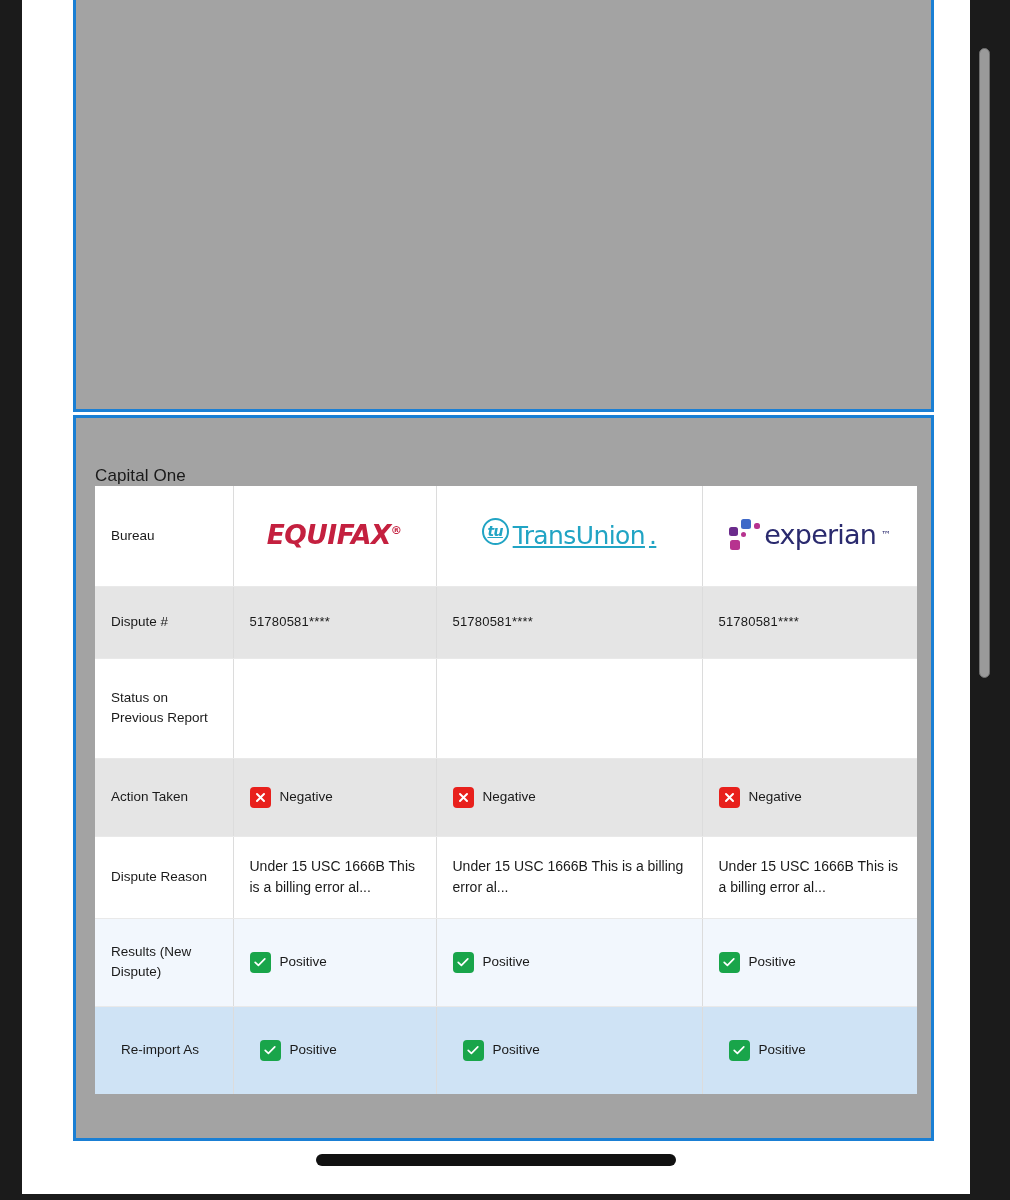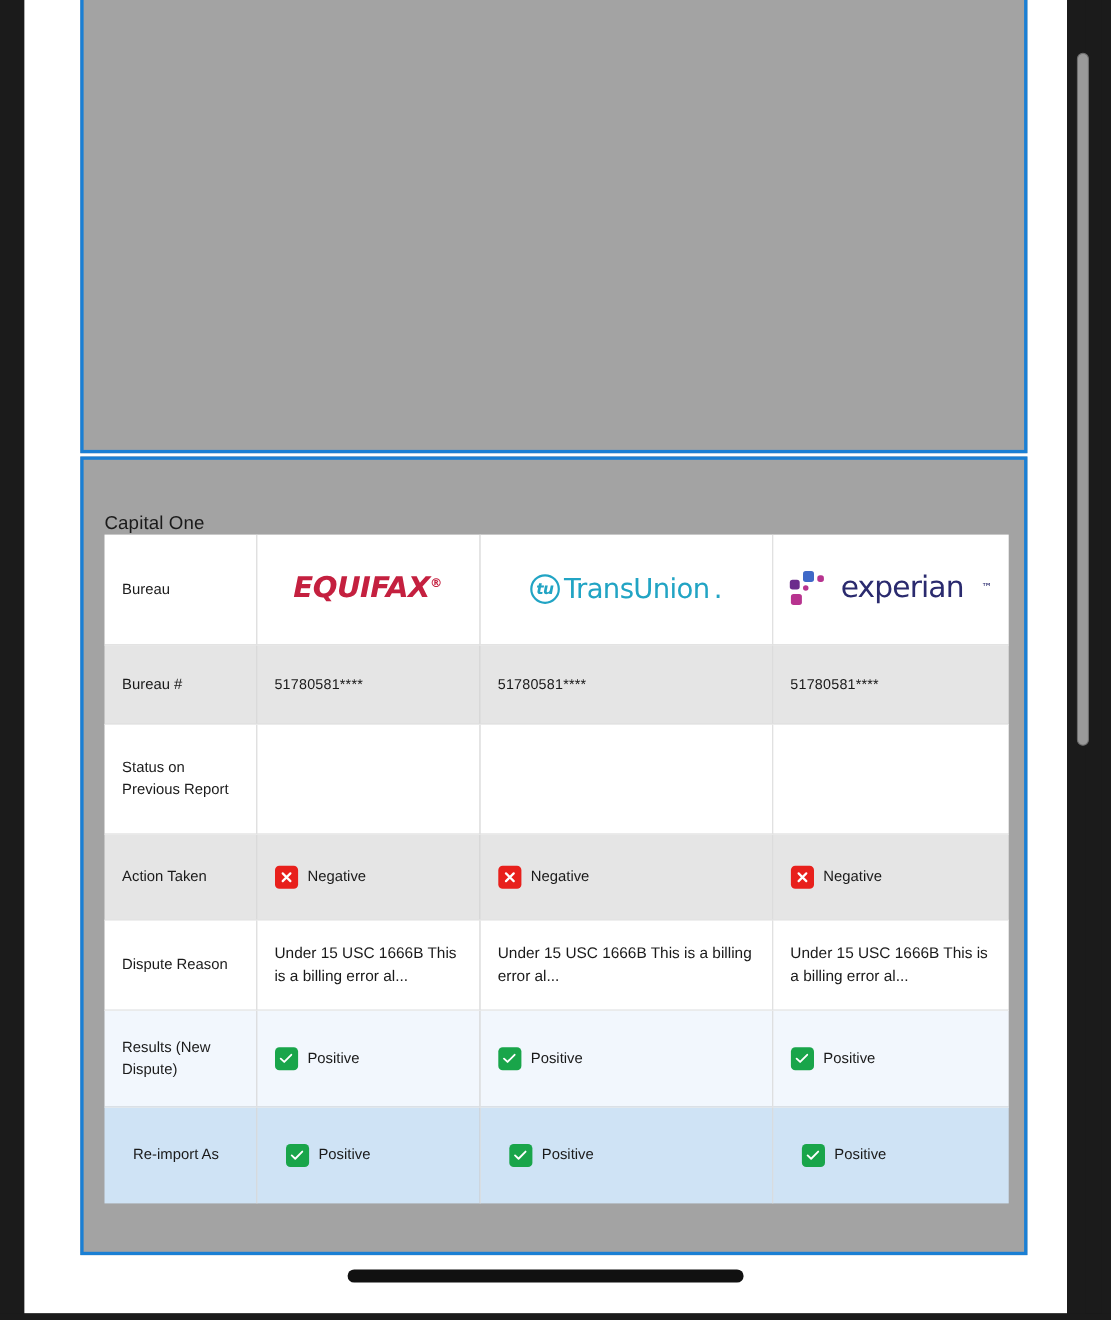--- a/index.html
+++ b/index.html
@@ -105,37 +105,38 @@
     font-family:"DejaVu Sans", sans-serif;
     font-weight:bold;
     font-style:italic;
     font-size:26px;
     letter-spacing:-0.5px;
     transform:scaleX(1.02);
   }
   .logo-equifax sup { font-size:11px; vertical-align:super; }
 
   .logo-transunion {
-    display:inline-flex; align-items:center; gap:4px;
+    display:inline-flex; gap:4px;
     color:#21a4c4;
     font-family:"DejaVu Sans", sans-serif;
     font-size:25px;
     letter-spacing:-0.6px;
+    text-decoration:underline;
   }
   .tu-mark {
     width:27px; height:27px; border-radius:50%;
     border:2.5px solid #21a4c4;
     display:inline-flex; align-items:center; justify-content:center;
     font-size:14px; font-style:italic; font-weight:bold;
     line-height:1;
   }
   .logo-transunion .tu-dot { font-size:25px; }
 
   .logo-experian {
-    display:inline-flex; align-items:center; gap:16px;
+    display:inline-flex; align-items:center; gap:5px;
     color:#2a2a6e;
     font-family:"DejaVu Sans", sans-serif;
     font-size:27px;
     letter-spacing:-0.8px;
   }
   .exp-mark { position:relative; width:30px; height:32px; flex:0 0 auto; }
   .exp-mark i { position:absolute; border-radius:2.5px; display:block; }
   .exp-b1 { left:12px;  top:0px;   width:10px; height:10px; background:#3f69c8; }
   .exp-b2 { left:25px;  top:4px;   width:6px;  height:6px;  background:#b7338f; }
   .exp-b3 { left:0px;   top:8px;   width:9px;  height:9px;  background:#6b2b8c; }
@@ -192,21 +193,21 @@
                       <i class="exp-b2"></i>
                       <i class="exp-b3"></i>
                       <i class="exp-b4"></i>
                       <i class="exp-b5"></i>
                     </span>
                     <span>experian</span>
                     <sub>™</sub>
                   </span></td>
               </tr>
               <tr class="tint-grey" style="height: 72px;">
-                <td class="row-label">Bureau #</td>
+                <td class="row-label">Dispute #</td>
                 <td><span class="acct">51780581****</span></td>
                 <td><span class="acct">51780581****</span></td>
                 <td><span class="acct">51780581****</span></td>
               </tr>
               <tr class="tint-white" style="height: 100px;">
                 <td class="row-label">Status on Previous Report</td>
                 <td></td>
                 <td></td>
                 <td></td>
               </tr>

